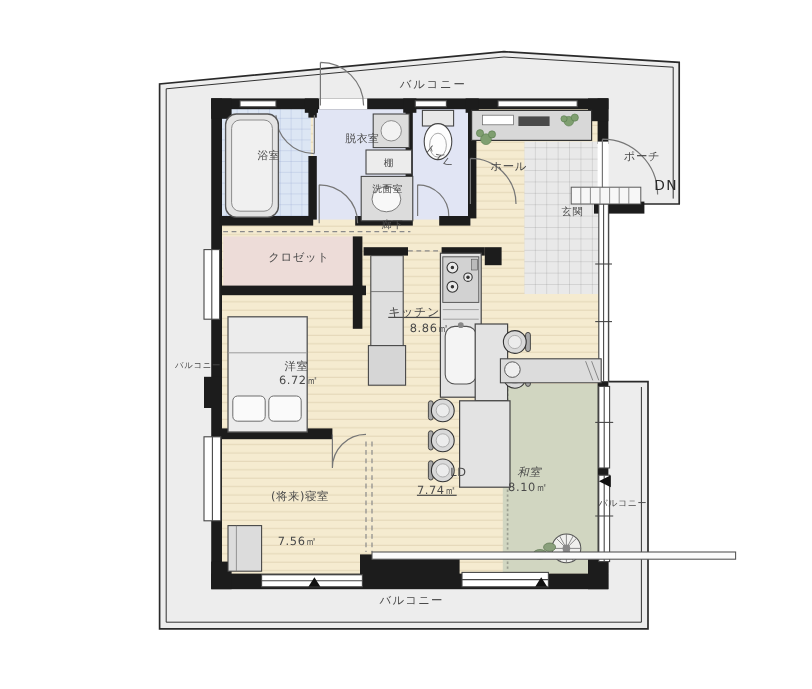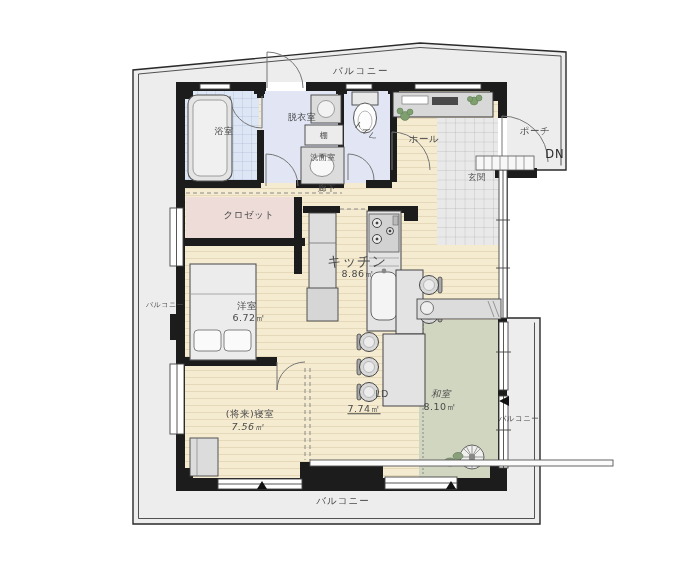--- a/index.html
+++ b/index.html
@@ -255,26 +255,26 @@
   <div class="lbl" style="left:302px;top:117px;font-size:9px;">脱衣室</div>
   <div class="lbl" style="left:324px;top:136px;font-size:8px;">棚</div>
   <div class="lbl" style="left:323px;top:158px;font-size:8px;text-align:right;">洗面室</div>
   <div class="lbl rot" style="left:366px;top:131px;font-size:8.5px;">トイレ</div>
   <div class="lbl" style="left:424px;top:139px;font-size:9.5px;">ホール</div>
   <div class="lbl" style="left:535px;top:131px;font-size:9.5px;">ポーチ</div>
   <div class="lbl dn" style="left:555px;top:155px;font-size:11.5px;">DN</div>
   <div class="lbl" style="left:477px;top:177px;font-size:8.5px;">玄関</div>
   <div class="lbl" style="left:327px;top:188px;font-size:8.5px;">廊下</div>
   <div class="lbl" style="left:249px;top:215px;font-size:9.5px;">クロゼット</div>
-  <div class="lbl" style="left:357px;top:261px;font-size:14px;">キッチン</div>
+  <div class="lbl" style="left:345px;top:261px;font-size:10px;text-decoration:underline;">キッチン</div>
   <div class="lbl" style="left:358px;top:274px;font-size:9.5px;">8.86㎡</div>
   <div class="lbl" style="left:247px;top:306px;font-size:9.5px;">洋室</div>
   <div class="lbl" style="left:249px;top:318px;font-size:9.5px;">6.72㎡</div>
   <div class="lbl" style="left:250px;top:414px;font-size:9.5px;">(将来)寝室</div>
-  <div class="lbl" style="left:248px;top:427px;font-size:9.5px;font-style:italic;">7.56㎡</div>
+  <div class="lbl" style="left:248px;top:452px;font-size:9.5px;">7.56㎡</div>
   <div class="lbl" style="left:362px;top:394px;font-size:9.5px;margin-left:20px;">LD</div>
   <div class="lbl" style="left:364px;top:409px;font-size:9.5px;text-decoration:underline;">7.74㎡</div>
   <div class="lbl" style="left:441px;top:394px;font-size:9.5px;font-style:italic;">和室</div>
   <div class="lbl" style="left:440px;top:407px;font-size:9.5px;">8.10㎡</div>
   <div class="lbl" style="left:165px;top:305px;font-size:7px;">バルコニー</div>
   <div class="lbl" style="left:519px;top:419px;font-size:7.5px;">バルコニー</div>
   <div class="lbl" style="left:343px;top:501px;font-size:9.5px;letter-spacing:1px;">バルコニー</div>
 </div>
 
 </body></html>

